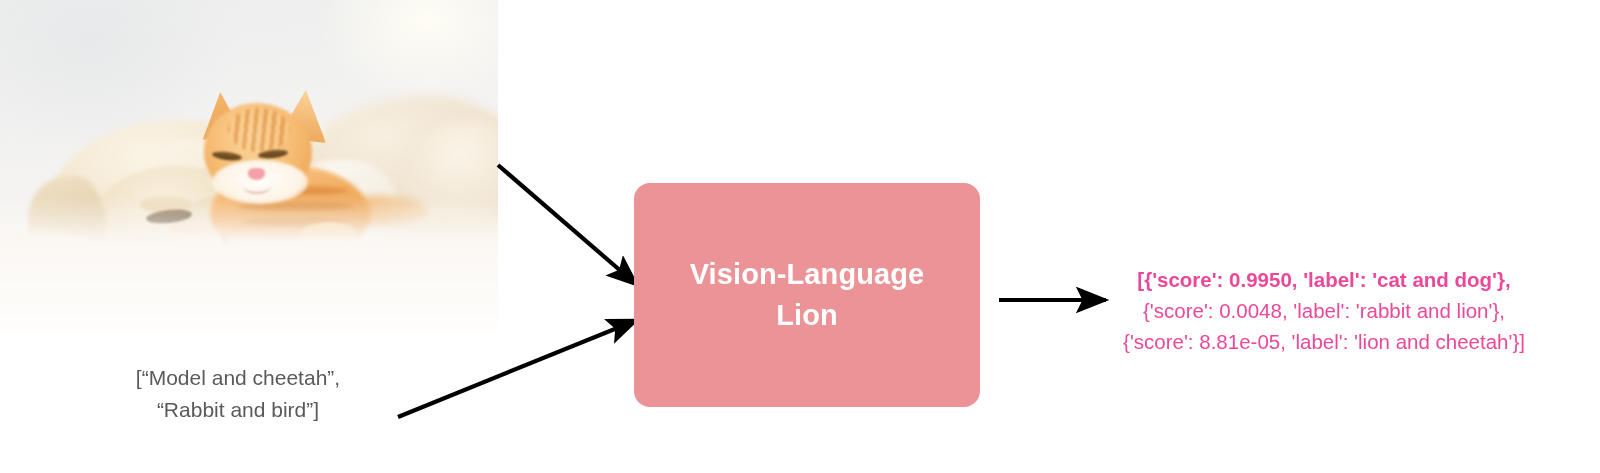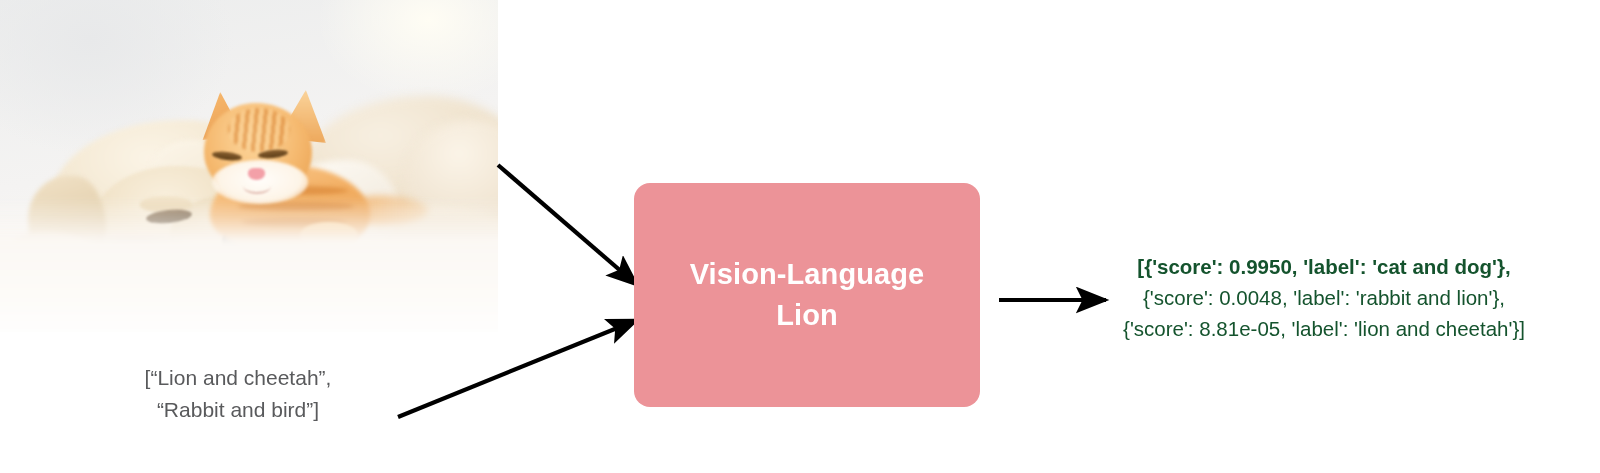--- a/index.html
+++ b/index.html
@@ -300,24 +300,24 @@
     text-align: center;
     color: #595a5c;
     font-size: 21px;
     line-height: 1.52;
   }
 
   
   #output-text {
     position: absolute;
     left: 1060px;
-    top: 251px;
+    top: 264px;
     width: 528px;
     text-align: center;
-    color: #14532d;
+    color: #ec4899;
     font-size: 20.5px;
     line-height: 1.52;
   }
   #output-line-1 { font-weight: bold; }
 </style>
 </head>
 <body>
 
 <div id="canvas">
 
@@ -369,21 +369,21 @@
   </svg>
 
   <div id="model-box">
     <div id="model-label">
       <span>Vision-Language</span><br>
       <span>Lion</span>
     </div>
   </div>
 
   <div id="prompt-list">
-    <div>[“Lion and cheetah”,</div>
+    <div>[“Model and cheetah”,</div>
     <div>“Rabbit and bird”]</div>
   </div>
 
   <div id="output-text">
     <div id="output-line-1">[{'score': 0.9950, 'label': 'cat and dog'},</div>
     <div>{'score': 0.0048, 'label': 'rabbit and lion'},</div>
     <div>{'score': 8.81e-05, 'label': 'lion and cheetah'}]</div>
   </div>
 
 </div>

